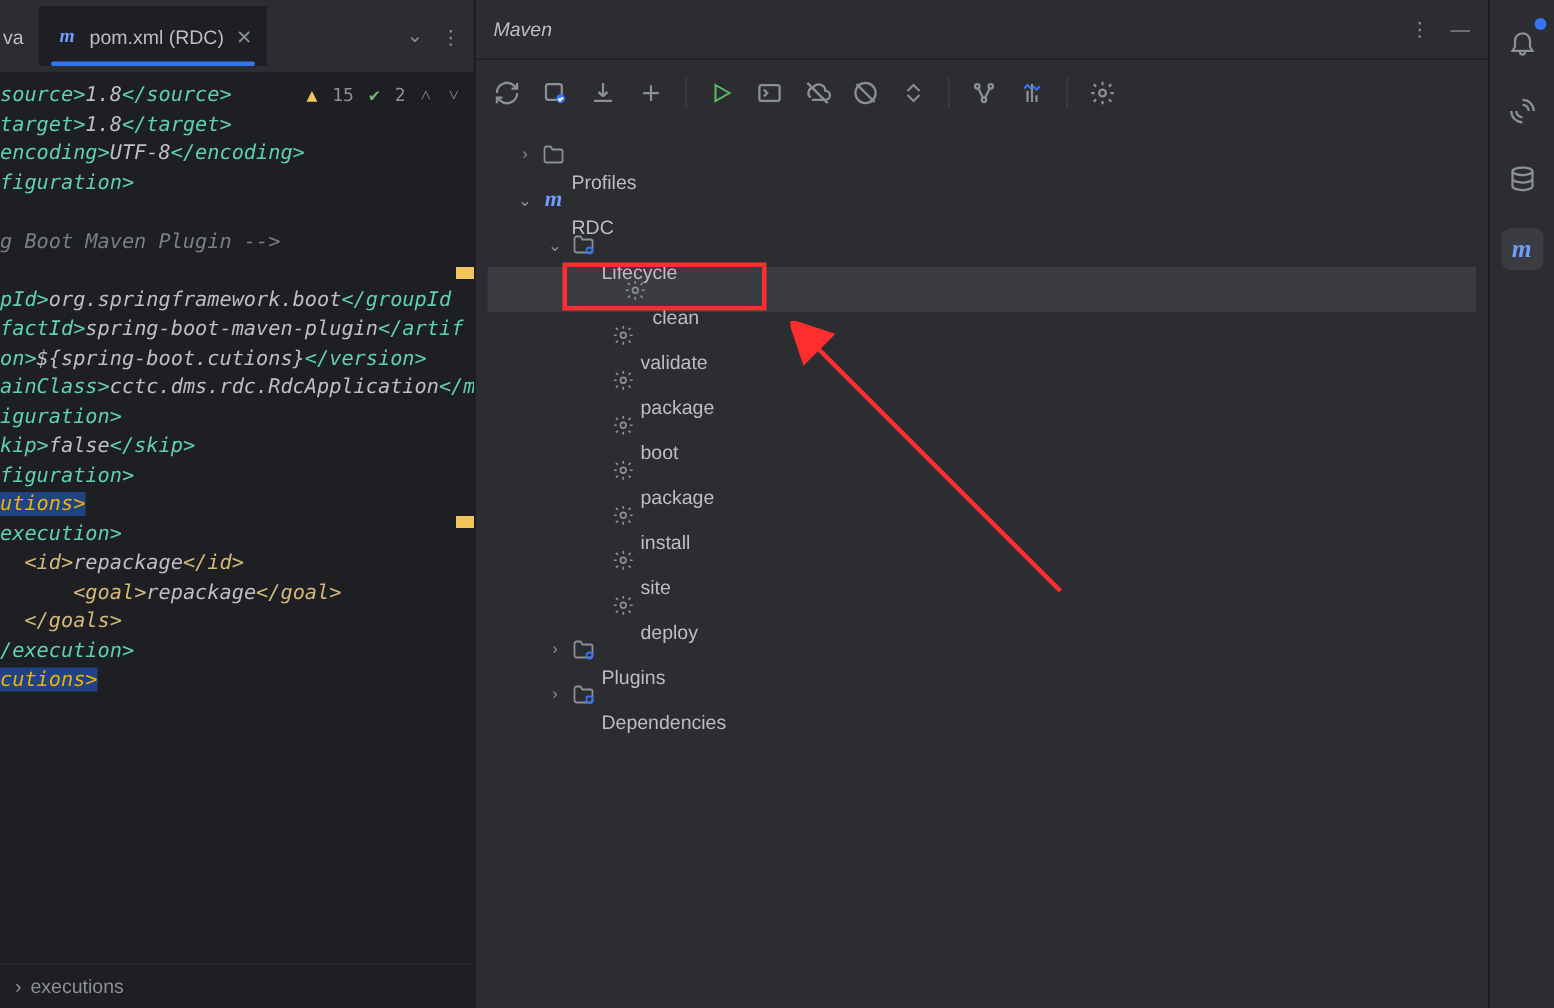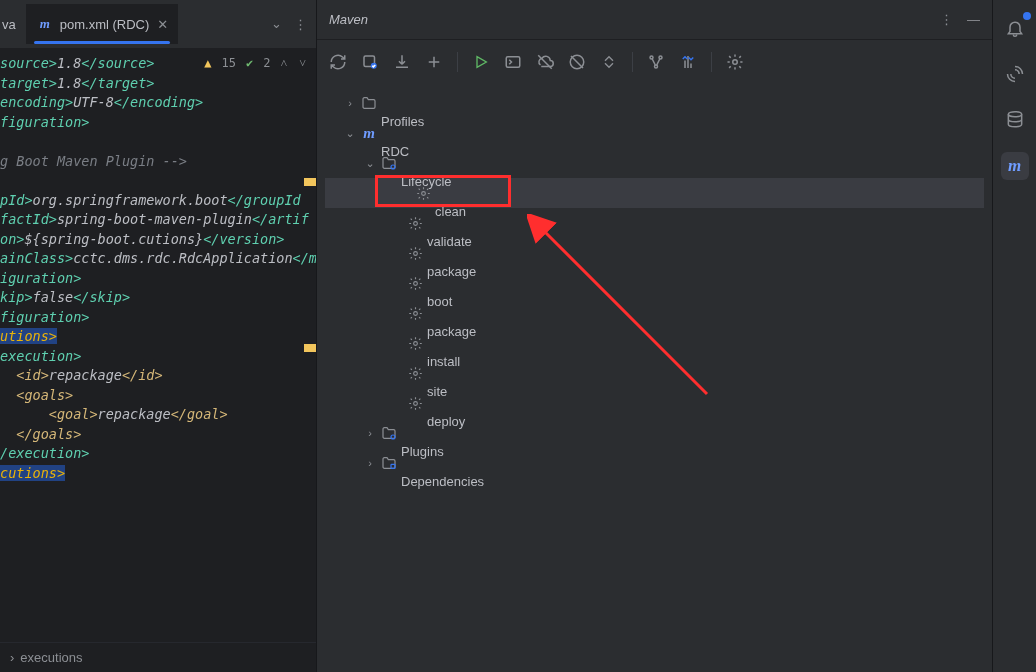--- a/index.html
+++ b/index.html
@@ -137,21 +137,20 @@
         <div class="line"><span class="t-mint">pId&gt;</span><span class="t-txt">org.springframework.boot</span><span class="t-mint">&lt;/groupId</span></div>
         <div class="line"><span class="t-mint">factId&gt;</span><span class="t-txt">spring-boot-maven-plugin</span><span class="t-mint">&lt;/artif</span></div>
         <div class="line"><span class="t-mint">on&gt;</span><span class="t-txt">${spring-boot.cutions}</span><span class="t-mint">&lt;/version&gt;</span></div>
         <div class="line"><span class="t-mint">ainClass&gt;</span><span class="t-txt">cctc.dms.rdc.RdcApplication</span><span class="t-mint">&lt;/m</span></div>
         <div class="line"><span class="t-mint">iguration&gt;</span></div>
         <div class="line"><span class="t-mint">kip&gt;</span><span class="t-txt">false</span><span class="t-mint">&lt;/skip&gt;</span></div>
         <div class="line"><span class="t-mint">figuration&gt;</span></div>
         <div class="line"><span class="t-mint hl">utions&gt;</span></div>
         <div class="line"><span class="t-mint">execution&gt;</span></div>
         <div class="line"><span class="t-txt">  </span><span class="t-tag">&lt;id&gt;</span><span class="t-txt">repackage</span><span class="t-tag">&lt;/id&gt;</span></div>
-        <div class="line"><span class="t-txt">  </span><span class="t-tag">&lt;goals&gt;</span></div>
         <div class="line"><span class="t-txt">      </span><span class="t-tag">&lt;goal&gt;</span><span class="t-txt">repackage</span><span class="t-tag">&lt;/goal&gt;</span></div>
         <div class="line"><span class="t-txt">  </span><span class="t-tag">&lt;/goals&gt;</span></div>
         <div class="line"><span class="t-mint">/execution&gt;</span></div>
         <div class="line"><span class="t-mint hl">cutions&gt;</span></div>
       </div>
     <div class="right-marks">
       <div class="mark" style="top:130px"></div>
       <div class="mark" style="top:296px"></div>
     </div>
   </div>

